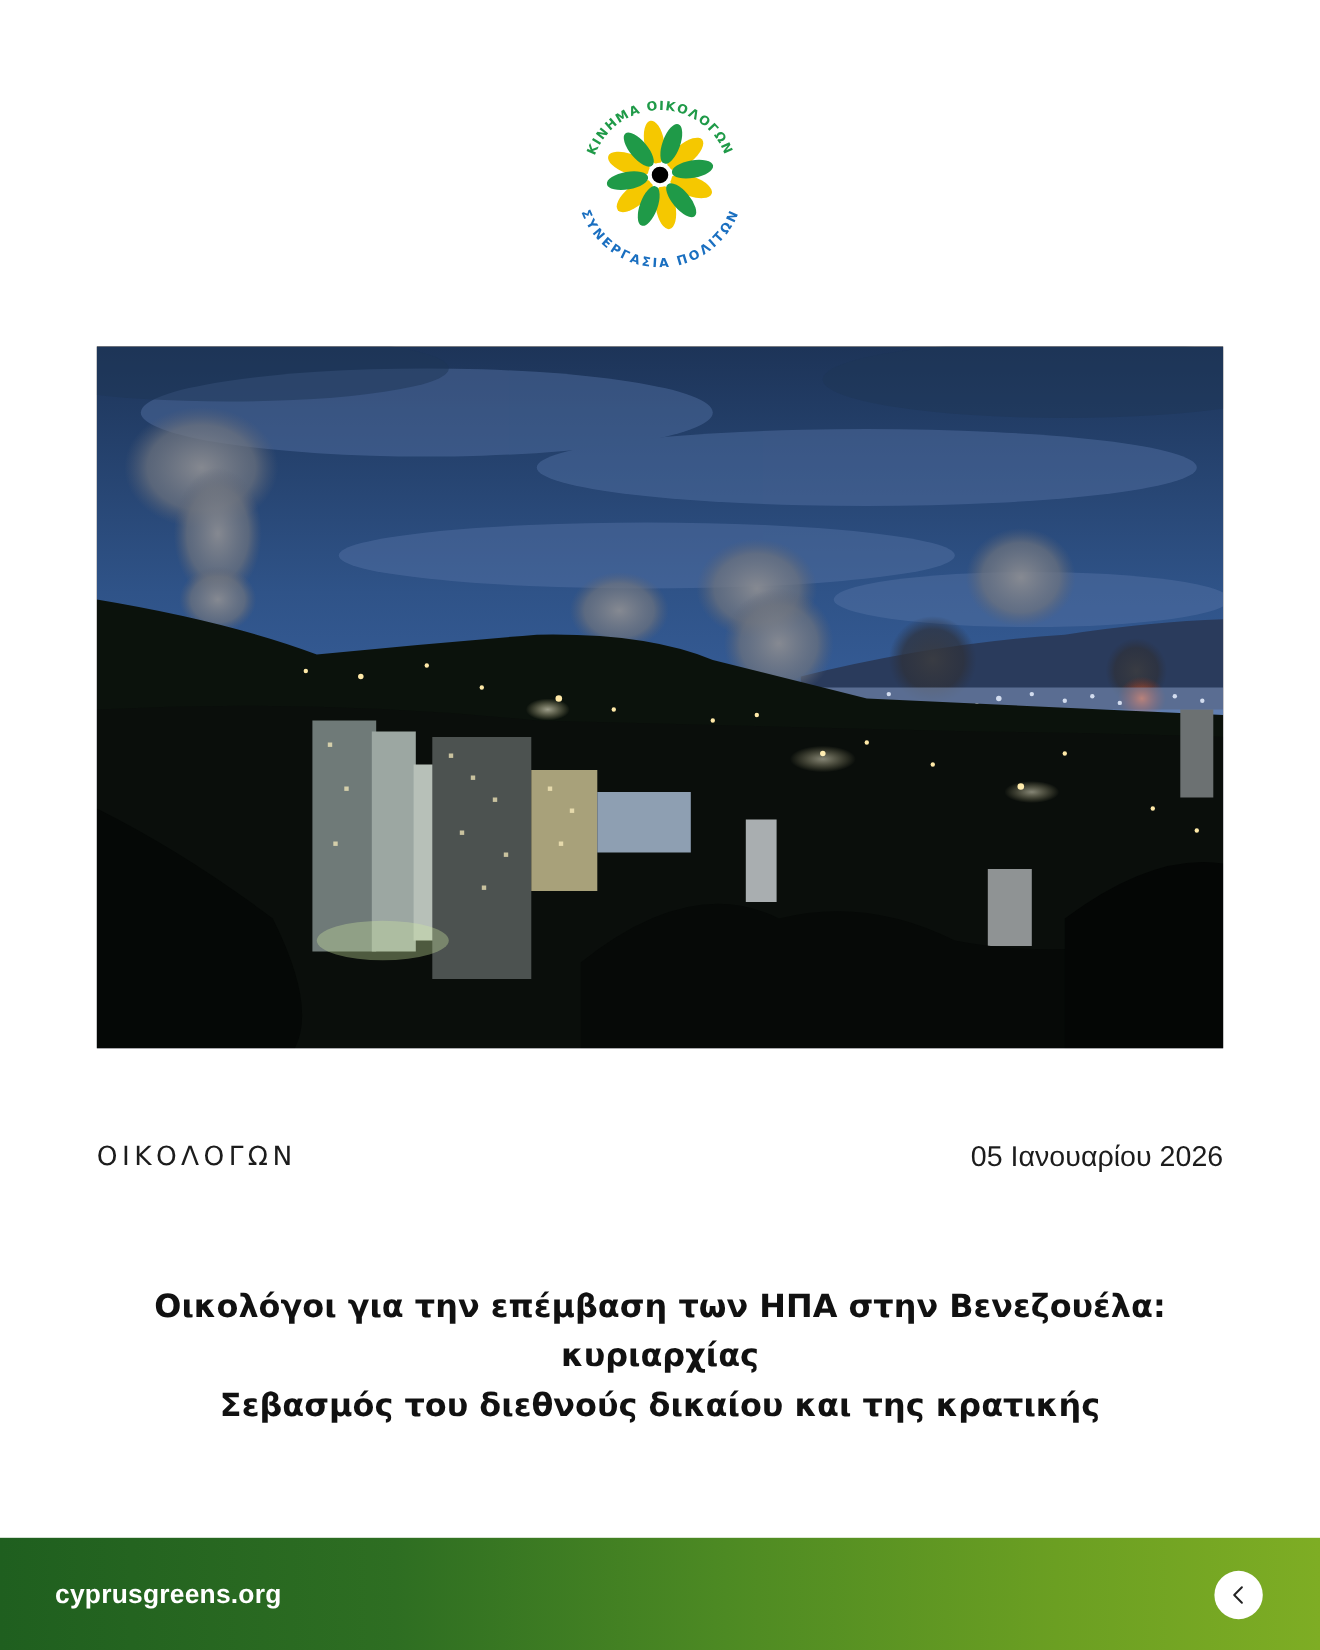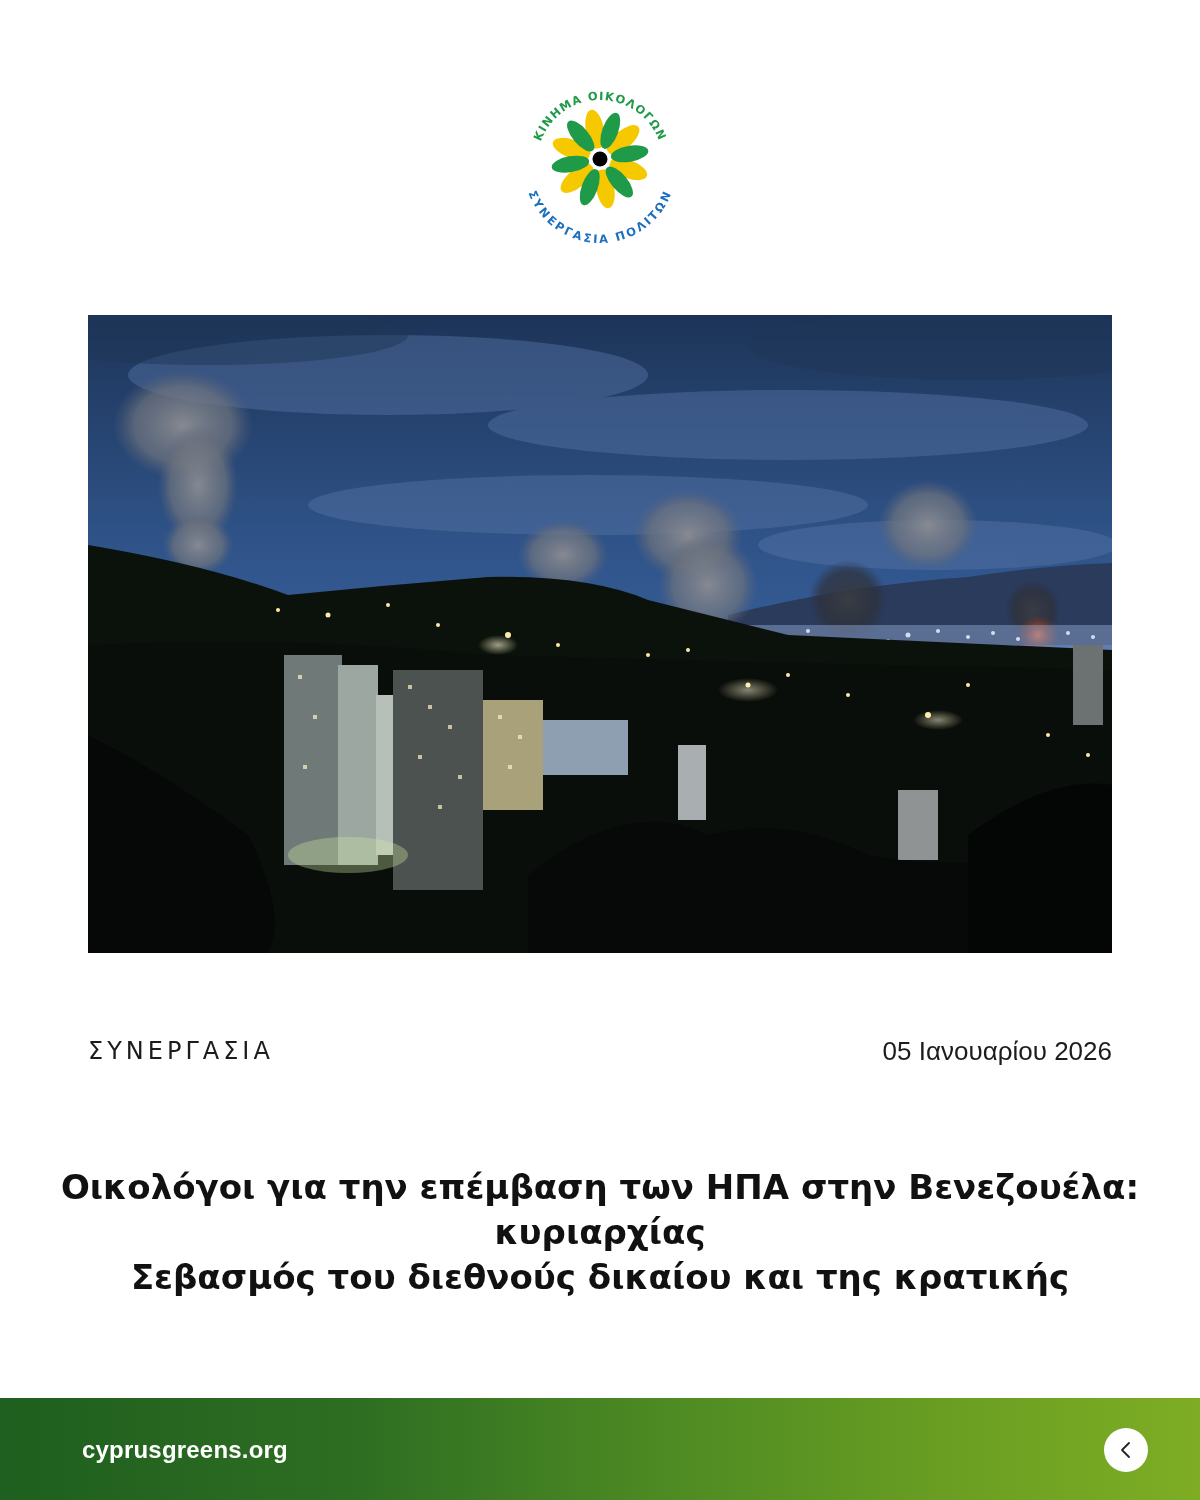--- a/index.html
+++ b/index.html
@@ -9,26 +9,26 @@
   .logo { position: absolute; left: 515px; top: 83px; width: 170px; height: 160px; }
   .logo svg { width: 100%; height: 100%; display: block; }
 
   .photo { position: absolute; left: 88px; top: 315px; width: 1024px; height: 638px; overflow: hidden; background: #0a0d12; }
   .photo svg { width: 100%; height: 100%; display: block; }
 
   .meta-row { position: absolute; left: 88px; top: 1035px; width: 1024px; height: 34px; }
   .category { position: absolute; left: 0; top: 2px; font-family: "DejaVu Sans", sans-serif; font-size: 24px; letter-spacing: 4px; color: #1c1c1c; font-weight: normal; }
   .date { position: absolute; right: 0; top: 1px; font-family: "Liberation Sans", sans-serif; font-size: 26px; color: #1c1c1c; text-align: right; }
 
-  .headline { position: absolute; left: 60px; top: 1165px; width: 1080px; text-align: center; font-family: "DejaVu Sans", sans-serif; font-weight: bold; font-size: 34px; line-height: 45px; color: #111; }
+  .headline { position: absolute; left: 60px; top: 1165px; width: 1080px; text-align: center; font-family: "DejaVu Sans", sans-serif; font-weight: bold; font-size: 29px; line-height: 45px; color: #111; }
   .headline span { display: block; }
 
   .footer { position: absolute; left: 0; top: 1398px; width: 1200px; height: 102px;
             background: linear-gradient(90deg, #1f5f1f 0%, #2e6e22 30%, #4d8a23 55%, #6b9f22 80%, #7ead24 100%); }
-  .site { position: absolute; left: 50px; top: 38px; font-family: "Liberation Sans", sans-serif; font-weight: bold; font-size: 24px; color: #ffffff; letter-spacing: 0.2px; margin-left: 32px; }
+  .site { position: absolute; left: 50px; top: 38px; font-family: "Liberation Sans", sans-serif; font-weight: bold; font-size: 24px; color: #ffffff; letter-spacing: 0.2px; }
   .back-btn { position: absolute; left: 1104px; top: 30px; width: 44px; height: 44px; border-radius: 50%; background: #ffffff; display: flex; align-items: center; justify-content: center; cursor: pointer; }
   .back-btn svg { width: 20px; height: 20px; display: block; }
 </style>
 </head>
 <body>
 
 <div class="logo">
   <svg viewBox="0 0 170 160">
     <defs>
       <path id="arcTop" d="M 22 80 A 63 63 0 0 1 148 80" fill="none"></path>
@@ -188,21 +188,21 @@
 
     <ellipse cx="260" cy="540" rx="60" ry="18" fill="#cfe8a0" opacity="0.35"></ellipse>
 
     <path d="M 0 420 Q 80 460 160 520 Q 200 600 180 638 L 0 638 Z" fill="#050806"></path>
     <path d="M 440 560 Q 540 480 620 520 Q 700 500 780 540 Q 880 560 1024 530 L 1024 638 L 440 638 Z" fill="#060907"></path>
     <path d="M 880 520 Q 960 460 1024 470 L 1024 638 L 880 638 Z" fill="#040605"></path>
   </svg>
 </div>
 
 <div class="meta-row">
-  <div class="category">ΣΥΝΕΡΓΑΣΙΑ</div>
+  <div class="category">ΟΙΚΟΛΟΓΩΝ</div>
   <div class="date">05 Ιανουαρίου 2026</div>
 </div>
 
 <h1 class="headline">
   <span>Οικολόγοι για την επέμβαση των ΗΠΑ στην Βενεζουέλα:</span>
   <span>κυριαρχίας</span>
   <span>Σεβασμός του διεθνούς δικαίου και της κρατικής</span>
 </h1>
 
 <div class="footer">

